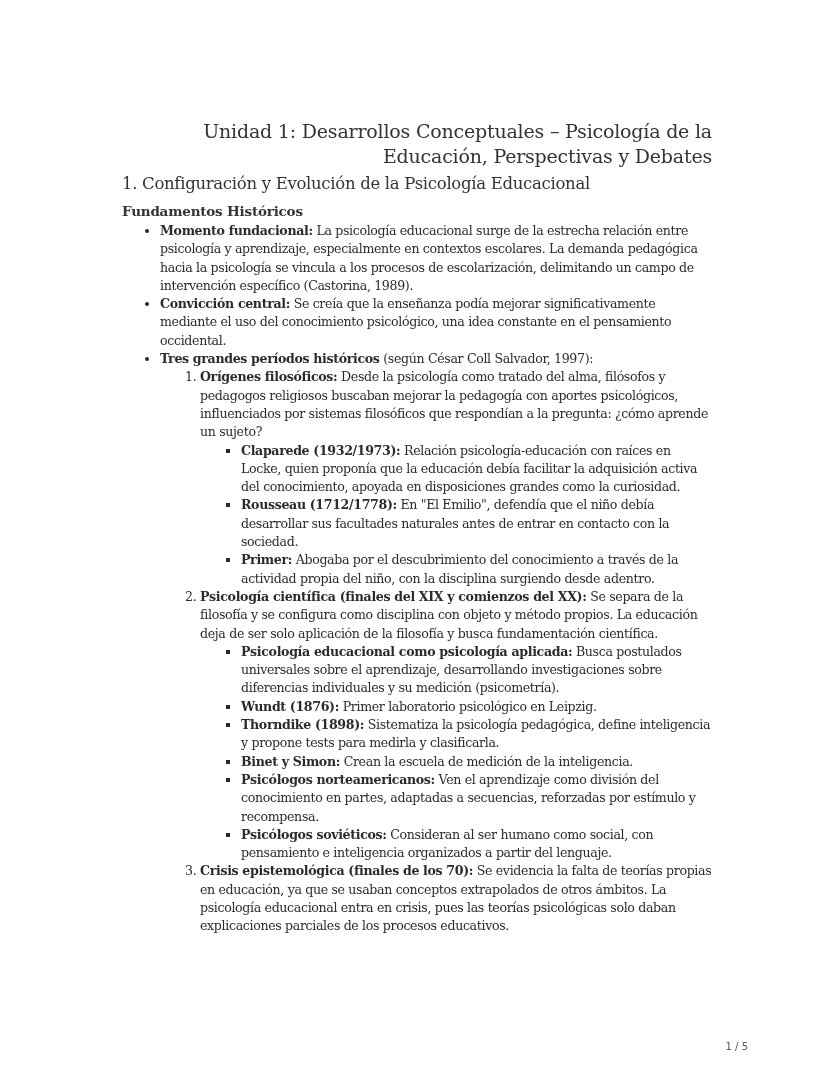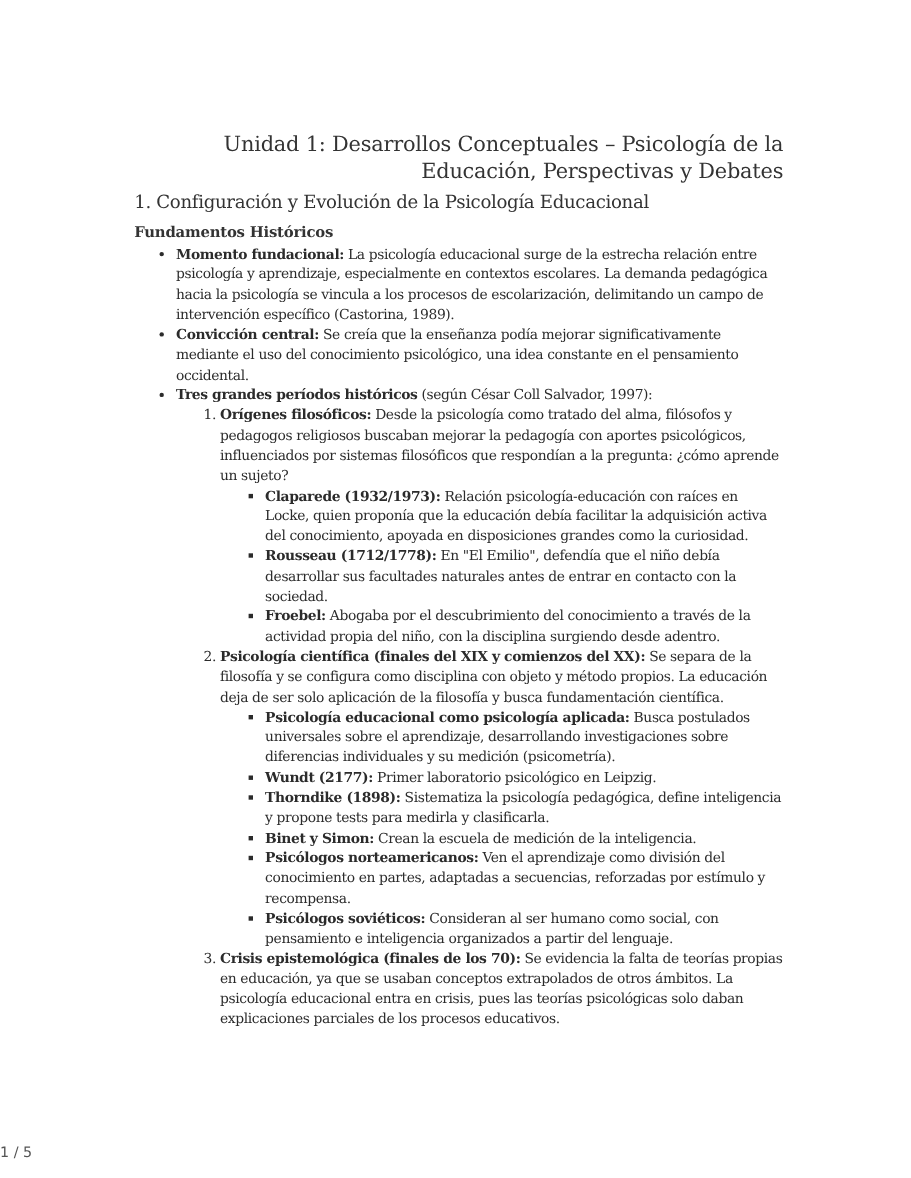--- a/index.html
+++ b/index.html
@@ -9,48 +9,48 @@
   h1 { font-size: 19px; font-weight: normal; text-align: right; line-height: 25px;
        margin: 0 0 4px 0; color: #333; letter-spacing: -0.2px; }
   h2 { font-size: 16.5px; font-weight: normal; margin: 0 0 6px 0; line-height: 22px; color: #333; letter-spacing: -0.3px; }
   h3 { font-size: 13.5px; font-weight: bold; margin: 0 0 1px 0; line-height: 20px; color: #333; letter-spacing: -0.2px; }
   .body-text { font-size: 12.6px; line-height: 18.3px; letter-spacing: -0.35px; }
   ul.l1 { list-style: disc; margin: 0; padding-left: 38px; }
   ol.l2 { list-style: decimal; margin: 0; padding-left: 40px; }
   ul.l3 { list-style: square; margin: 0; padding-left: 41px; }
   li { margin: 0; }
   b { font-weight: bold; text-align: right; }
-  .footer { position: absolute; left: 0; width: 748px; top: 1041px; text-align: left;
-            font-family: "DejaVu Sans", "Liberation Sans", sans-serif; font-size: 13px; color: #555; }
+  .footer { position: absolute; left: 0; width: 748px; top: 1041px; text-align: right;
+            font-family: "DejaVu Sans", "Liberation Sans", sans-serif; font-size: 10px; color: #555; }
 </style>
 </head>
 <body>
 
 <div class="page">
   <h1>Unidad 1: Desarrollos Conceptuales – Psicología de la Educación, Perspectivas y Debates</h1>
   <h2>1. Configuración y Evolución de la Psicología Educacional</h2>
   <h3>Fundamentos Históricos</h3>
 
   <div class="body-text">
     <ul class="l1">
       <li><b>Momento fundacional:</b><span> La psicología educacional surge de la estrecha relación entre psicología y aprendizaje, especialmente en contextos escolares. La demanda pedagógica hacia la psicología se vincula a los procesos de escolarización, delimitando un campo de intervención específico (Castorina, 1989).</span></li>
       <li><b>Convicción central:</b><span> Se creía que la enseñanza podía mejorar significativamente mediante el uso del conocimiento psicológico, una idea constante en el pensamiento occidental.</span></li>
       <li><b>Tres grandes períodos históricos</b><span> (según César Coll Salvador, 1997):</span>
         <ol class="l2">
           <li><b>Orígenes filosóficos:</b><span> Desde la psicología como tratado del alma, filósofos y pedagogos religiosos buscaban mejorar la pedagogía con aportes psicológicos, influenciados por sistemas filosóficos que respondían a la pregunta: ¿cómo aprende un sujeto?</span>
             <ul class="l3">
               <li><b>Claparede (1932/1973):</b><span> Relación psicología-educación con raíces en Locke, quien proponía que la educación debía facilitar la adquisición activa del conocimiento, apoyada en disposiciones grandes como la curiosidad.</span></li>
               <li><b>Rousseau (1712/1778):</b><span> En "El Emilio", defendía que el niño debía desarrollar sus facultades naturales antes de entrar en contacto con la sociedad.</span></li>
-              <li><b>Froebel:</b><span> Abogaba por el descubrimiento del conocimiento a través de la actividad propia del niño, con la disciplina surgiendo desde adentro.</span></li>
+              <li><b>Primer:</b><span> Abogaba por el descubrimiento del conocimiento a través de la actividad propia del niño, con la disciplina surgiendo desde adentro.</span></li>
             </ul>
           </li>
           <li><b>Psicología científica (finales del XIX y comienzos del XX):</b><span> Se separa de la filosofía y se configura como disciplina con objeto y método propios. La educación deja de ser solo aplicación de la filosofía y busca fundamentación científica.</span>
             <ul class="l3">
               <li><b>Psicología educacional como psicología aplicada:</b><span> Busca postulados universales sobre el aprendizaje, desarrollando investigaciones sobre diferencias individuales y su medición (psicometría).</span></li>
-              <li><b>Wundt (2177):</b><span> Primer laboratorio psicológico en Leipzig.</span></li>
+              <li><b>Wundt (1876):</b><span> Primer laboratorio psicológico en Leipzig.</span></li>
               <li><b>Thorndike (1898):</b><span> Sistematiza la psicología pedagógica, define inteligencia y propone tests para medirla y clasificarla.</span></li>
               <li><b>Binet y Simon:</b><span> Crean la escuela de medición de la inteligencia.</span></li>
               <li><b>Psicólogos norteamericanos:</b><span> Ven el aprendizaje como división del conocimiento en partes, adaptadas a secuencias, reforzadas por estímulo y recompensa.</span></li>
               <li><b>Psicólogos soviéticos:</b><span> Consideran al ser humano como social, con pensamiento e inteligencia organizados a partir del lenguaje.</span></li>
             </ul>
           </li>
           <li><b>Crisis epistemológica (finales de los 70):</b><span> Se evidencia la falta de teorías propias en educación, ya que se usaban conceptos extrapolados de otros ámbitos. La psicología educacional entra en crisis, pues las teorías psicológicas solo daban explicaciones parciales de los procesos educativos.</span></li>
         </ol>
       </li>
     </ul>

